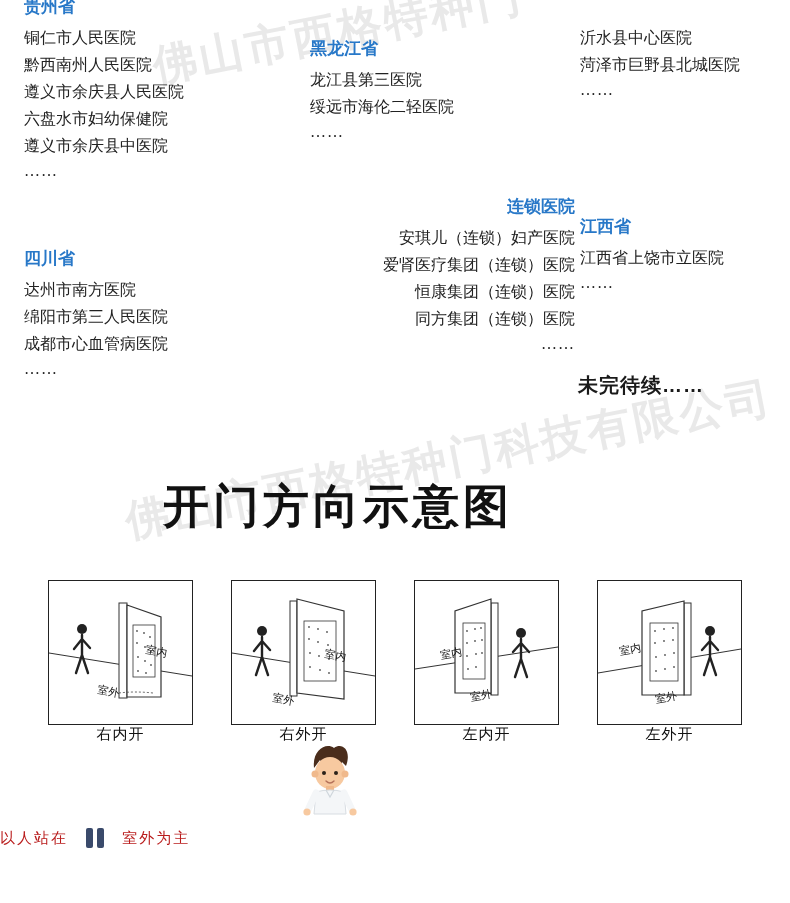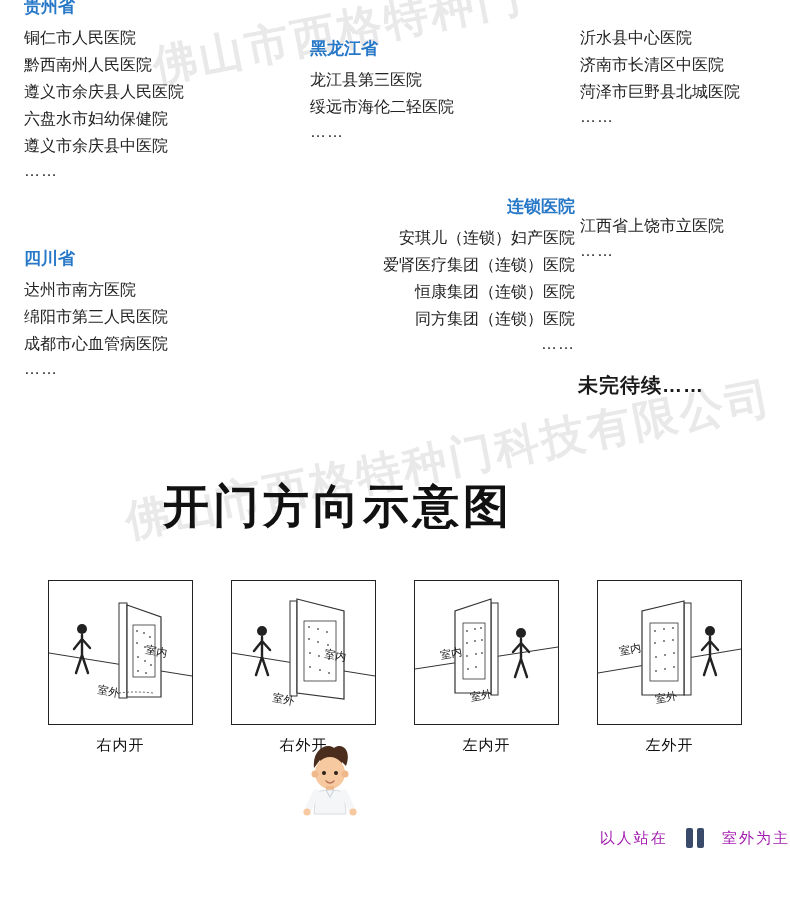--- a/index.html
+++ b/index.html
@@ -54,21 +54,21 @@
   .col-3 { left: 580px; width: 205px; }
 
   .group { margin-bottom: 6px; }
   .group-title {
     color: #2878c8;
     font-size: 17px;
     font-weight: bold;
     line-height: 30px;
     margin-bottom: 2px;
   }
-  .group-items { padding-left: 0; }
+  .group-items { padding-left: 0; font-family: Liberation Serif, serif; }
   .item {
     font-size: 16px;
     line-height: 27px;
     color: #222222;
     white-space: nowrap;
   }
   .ellipsis {
     font-size: 16px;
     line-height: 24px;
     color: #222222;
@@ -130,35 +130,34 @@
   }
   .door-box {
     width: 145px;
     height: 145px;
     border: 1px solid #222222;
     background: #ffffff;
     position: relative;
     overflow: hidden;
   }
   .door-label {
-    margin-top: 11px;
     font-size: 15px;
     color: #111111;
     letter-spacing: 1px;
   }
 
   
   .footer-note {
     position: absolute;
     top: 388px;
     left: 0;
     width: 790px;
-    text-align: right;
+    text-align: left;
     font-size: 15px;
-    color: #a21caf;
+    color: #b91c1c;
     letter-spacing: 2px;
   }
   .footer-note .seg { display: inline-block; vertical-align: middle; }
   .legs {
     display: inline-block;
     vertical-align: middle;
     width: 26px;
     height: 20px;
     position: relative;
     margin: 0 8px;
@@ -235,26 +234,26 @@
         <div class="item">同方集团（连锁）医院</div>
         <div class="ellipsis">……</div>
       </div>
     </div>
   </div>
 
   <div class="col col-3">
     <div class="group c3-g1">
       <div class="group-items">
         <div class="item">沂水县中心医院</div>
-        <div class="item">济南市长清区中医院</div>
         <div class="item">菏泽市巨野县北城医院</div>
         <div class="ellipsis">……</div>
       </div>
     </div>
     <div class="group c3-g2">
+      <div class="group-title">江西省</div>
       <div class="group-items">
         <div class="item">江西省上饶市立医院</div>
         <div class="ellipsis">……</div>
       </div>
     </div>
   </div>
 
   <div class="to-be-continued">未完待续……</div>
 </div>
 

